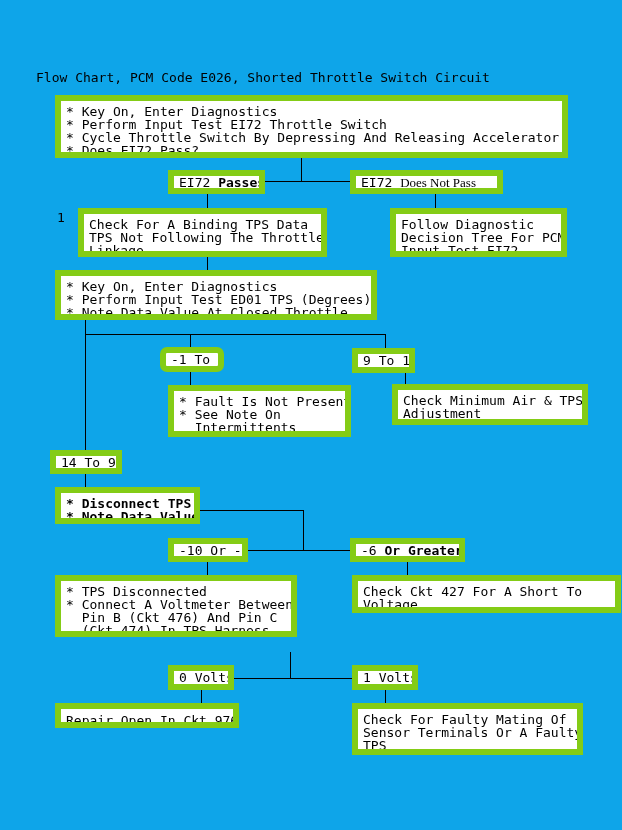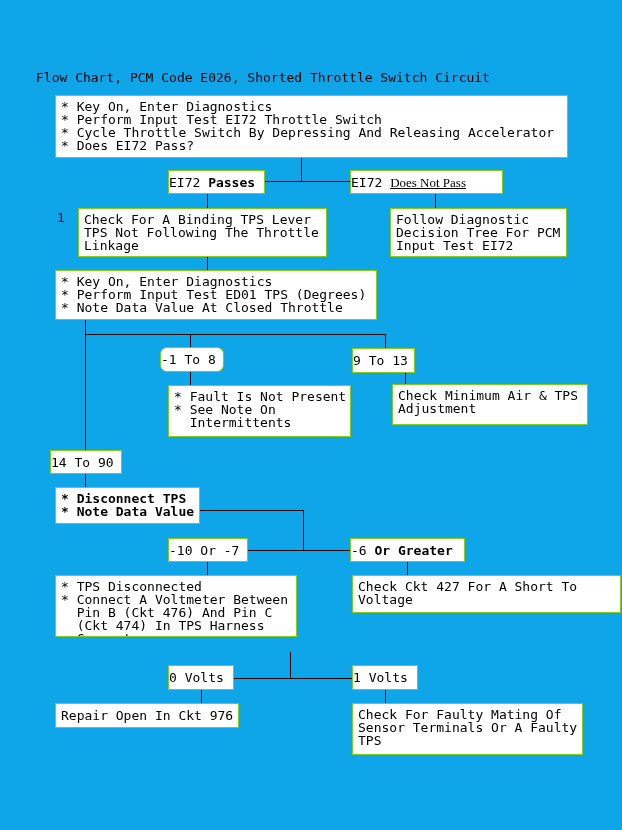--- a/index.html
+++ b/index.html
@@ -16,32 +16,33 @@
     font-size: 13px;
     line-height: 13px;
     color: #000000;
   }
   .title {
     position: absolute;
     white-space: pre;
   }
   .box {
     position: absolute;
-    border: 1px solid #84cc16;
+    border: 6px solid #84cc16;
     background: #ffffff;
     box-sizing: border-box;
     overflow: hidden;
   }
   .box-text {
     white-space: pre;
     padding: 4px 2px 0 5px;
   }
   .label {
     display: flex;
     align-items: center;
+    padding-left: 5px;
     white-space: pre;
   }
   .bold { font-weight: bold; }
   .underline { text-decoration: underline; font-family: Liberation Serif, serif; }
   .step-num {
     position: absolute;
     white-space: pre;
   }
   .line {
     position: absolute;
@@ -66,21 +67,21 @@
 
   <div class="box label" style="left:168px; top:170px; width:97px; height:24px;">
     <span>EI72 </span><span class="bold">Passes</span>
   </div>
 
   <div class="box label" style="left:350px; top:170px; width:153px; height:24px;">
     <span>EI72 </span><span class="underline">Does Not Pass</span>
   </div>
 
   <div class="box" style="left:78px; top:208px; width:249px; height:49px;">
-    <div class="box-text">Check For A Binding TPS Lever
+    <div class="box-text">Check For A Binding TPS Data
 TPS Not Following The Throttle
 Linkage</div>
   </div>
 
   <div class="box" style="left:390px; top:208px; width:177px; height:49px;">
     <div class="box-text">Follow Diagnostic
 Decision Tree For PCM
 Input Test EI72</div>
   </div>
 

